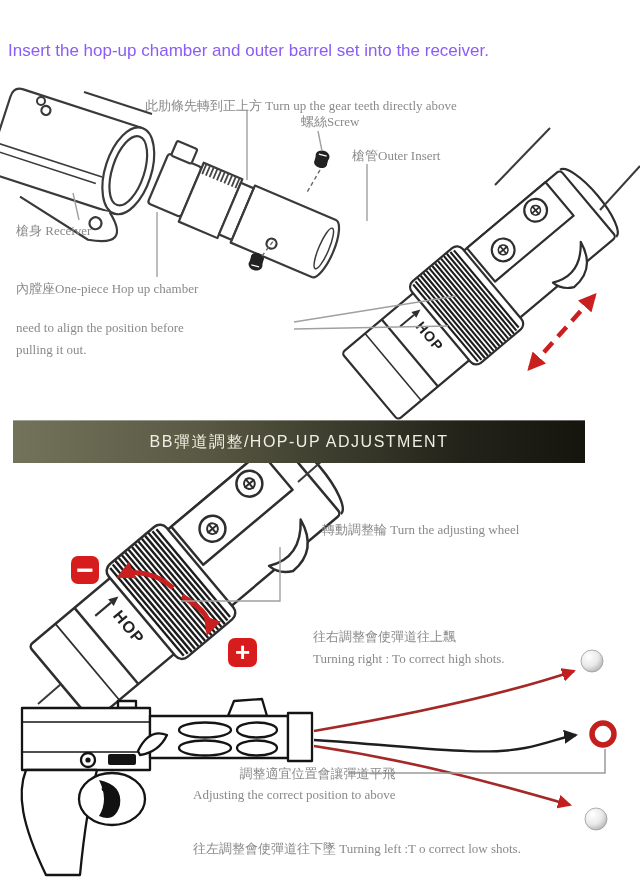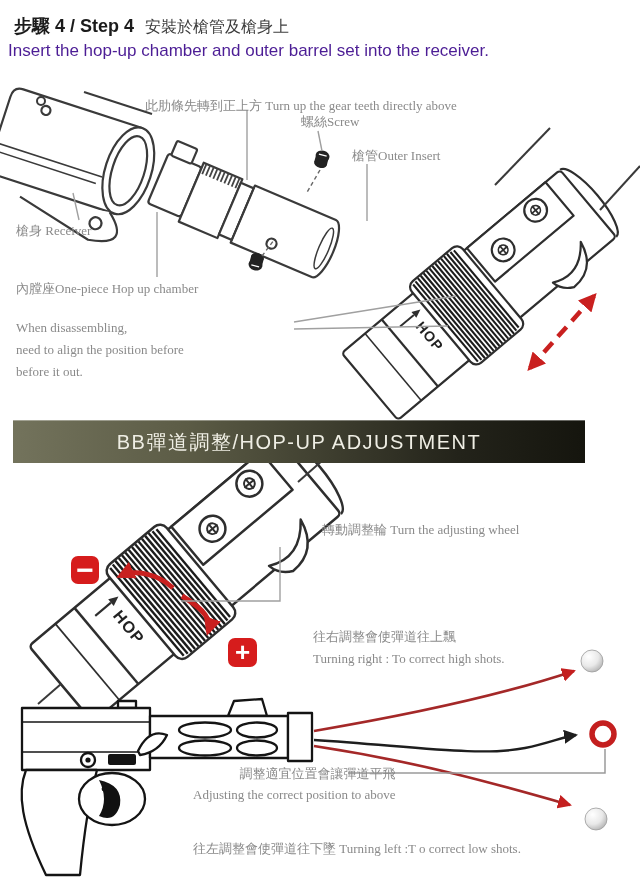--- a/index.html
+++ b/index.html
@@ -3,27 +3,27 @@
 <meta charset="utf-8">
 <style>
   html,body{margin:0;padding:0;background:#fff;}
   .page{position:relative;width:640px;height:879px;background:#fff;overflow:hidden;
         font-family:"Liberation Sans","DejaVu Sans",sans-serif;}
   .art{position:absolute;left:0;top:0;z-index:1;}
   .txt{position:absolute;z-index:2;}
   .h1{left:14px;top:14px;font-size:18px;color:#1b1b1b;white-space:nowrap;}
   .h1 .b{font-weight:bold;}
   .h1 .zh{font-weight:normal;color:#3c3c3c;font-size:16px;margin-left:6px;}
-  .h2{left:8px;top:41px;font-size:17px;color:#4c1d95;white-space:nowrap;}
+  .h2{left:8px;top:41px;font-size:17px;color:#8b5cf6;white-space:nowrap;}
   .lbl{font-size:13px;line-height:21px;color:#8a8a8a;white-space:nowrap;font-family:Liberation Serif, serif;}
   .banner{position:absolute;left:13px;top:420px;width:572px;height:42px;z-index:2;
           background:linear-gradient(90deg,#73735c 0%,#5c5c46 30%,#23231a 78%,#15150e 100%);
           border-top:1px solid rgba(255,255,255,.35);
           display:flex;align-items:center;justify-content:center;}
-  .banner span{color:#efeee4;font-size:20px;letter-spacing:1.5px;white-space:nowrap;}
+  .banner span{color:#efeee4;font-size:16px;letter-spacing:1.5px;white-space:nowrap;}
   .adj-icon{position:absolute;z-index:2;background:#d61c1c;border-radius:7px;
             display:flex;align-items:center;justify-content:center;color:#fff;font-weight:bold;}
   .minus{left:71px;top:556px;width:28px;height:28px;font-size:30px;}
   .plus{left:228px;top:638px;width:29px;height:29px;font-size:26px;}
   .block span{display:block;}
 </style>
 </head>
 <body>
 
 <div class="page">
@@ -186,35 +186,30 @@
       <path d="M 314,740 C 410,746 480,757 525,748 C 550,743 562,737 576,735" fill="none" stroke="#1e1e1e" stroke-width="2.4" marker-end="url(#mb)"></path>
       <path d="M 314,746 C 420,762 500,785 570,805" fill="none" stroke="#a42828" stroke-width="2.6" marker-end="url(#mr)"></path>
 
       <polyline points="348,773 605,773 605,749" fill="none" stroke="#9a9a9a" stroke-width="1.5"></polyline>
       <circle cx="603" cy="734" r="11" fill="#fff" stroke="#c41f1f" stroke-width="5.5"></circle>
       <circle cx="592" cy="661" r="11" fill="url(#bb)" stroke="#9a9a9a" stroke-width="0.8"></circle>
       <circle cx="596" cy="819" r="11" fill="url(#bb)" stroke="#9a9a9a" stroke-width="0.8"></circle>
     </g>
   </svg>
 
-  <div class="txt h1">
-    <span class="b">步驟 4 / Step 4</span>
-    <span class="zh">安裝於槍管及槍身上</span>
-  </div>
   <div class="txt h2">Insert the hop-up chamber and outer barrel set into the receiver.</div>
 
   <div class="txt lbl" style="left:145px;top:95px;">此肋條先轉到正上方 Turn up the gear teeth directly above</div>
   <div class="txt lbl" style="left:301px;top:111px;">螺絲Screw</div>
   <div class="txt lbl" style="left:352px;top:145px;">槍管Outer Insert</div>
   <div class="txt lbl" style="left:16px;top:220px;">槍身 Receiver</div>
   <div class="txt lbl" style="left:16px;top:278px;">內膛座One-piece Hop up chamber</div>
   <div class="txt lbl block" style="left:16px;top:317px;line-height:22px;">
-    <span>When disassembling,</span>
     <span>need to align the position before</span>
-    <span>before it out.</span>
+    <span>pulling it out.</span>
   </div>
 
   <div class="banner">
     <span>BB彈道調整/HOP-UP ADJUSTMENT</span>
   </div>
 
   <div class="adj-icon minus">
     <span>−</span>
   </div>
   <div class="adj-icon plus">

